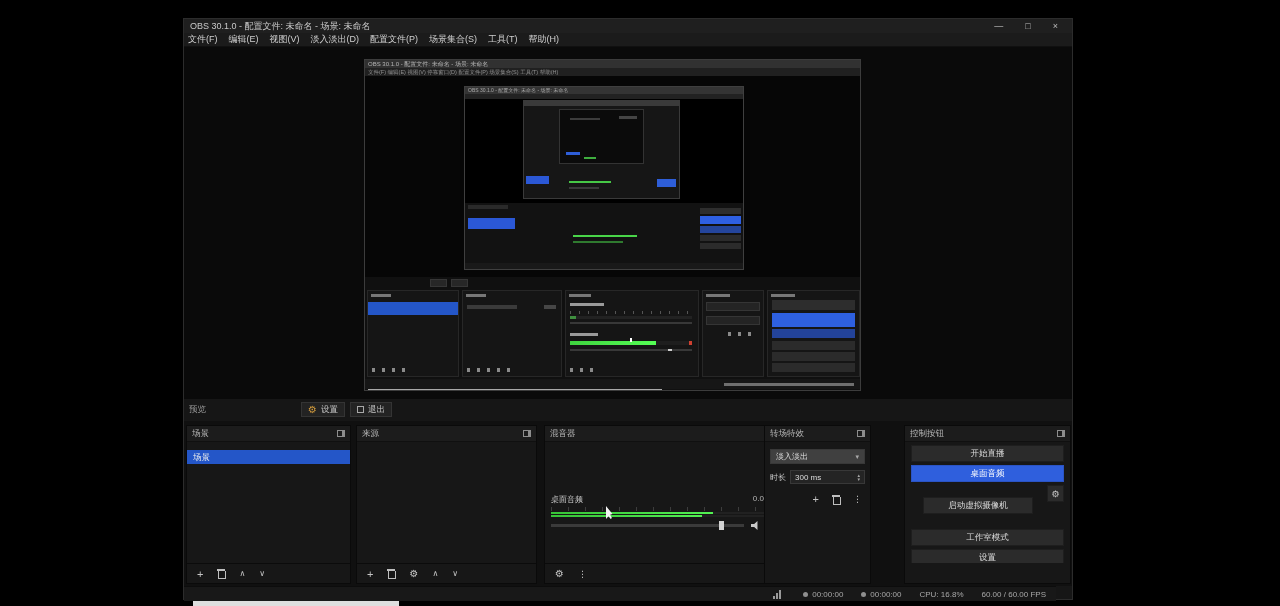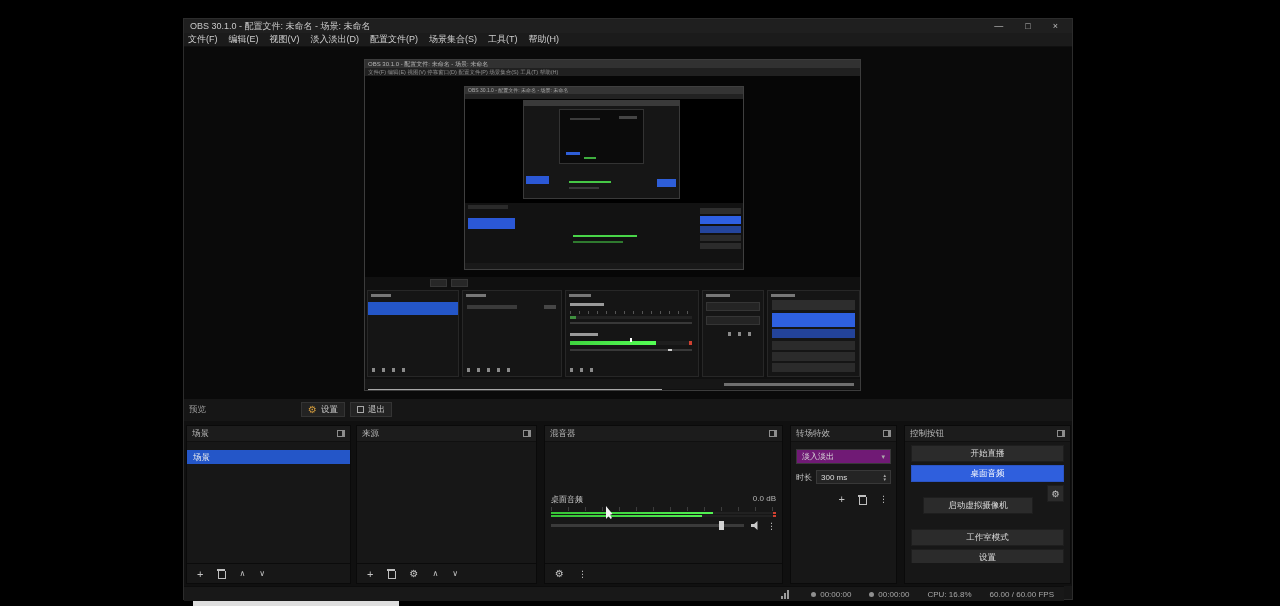--- a/index.html
+++ b/index.html
@@ -31,21 +31,21 @@
   .chip { position:absolute; top:3px; height:15px; display:flex; align-items:center; gap:4px; padding:0 6px; background:#232323; border:1px solid #343434; font-size:8.5px; color:#c5c5c5; }
   .chip-settings { left:117px; }
   .chip-exit { left:166px; }
 
   
   .docks { position:absolute; left:0; top:402px; right:0; height:165px; background:#101010; }
   .dock { position:absolute; top:4px; height:159px; background:#171717; border:1px solid #0a0a0a; }
   .dock-scenes { left:2px; width:165px; }
   .dock-sources { left:172px; width:181px; }
   .dock-mixer { left:360px; width:239px; }
-  .dock-transitions { left:606px; width:107px; }
+  .dock-transitions { left:580px; width:107px; }
   .dock-controls { left:720px; width:167px; }
   .dock-head { height:16px; background:#1c1c1c; display:flex; align-items:center; padding:0 5px; border-bottom:1px solid #101010; }
   .dock-title { font-size:8.5px; color:#b8b8b8; white-space:nowrap; }
   .dock-body { position:absolute; left:0; right:0; top:16px; bottom:20px; overflow:hidden; }
   .dock-foot { position:absolute; left:0; right:0; bottom:0; height:20px; border-top:1px solid #0b0b0b; display:flex; align-items:center; gap:14px; padding:0 10px; }
 
   .scene-row { margin-top:8px; height:14px; background:#2456c8; color:#eee; font-size:8.5px; line-height:14px; padding-left:6px; }
   .source-row { margin:8px 6px 0; height:14px; display:flex; align-items:center; gap:5px; font-size:8.5px; color:#d8d8d8; }
   .source-spacer { flex:1; }
 
@@ -54,34 +54,34 @@
   .mix-name { display:flex; font-size:8px; color:#d5d5d5; }
   .mix-db { margin-left:auto; color:#b5b5b5; }
   .mix-ticks { height:4px; margin-top:2px; background:repeating-linear-gradient(90deg,#3d3d3d 0 1px,transparent 1px 17px); }
   .mix-bar { height:2px; margin-top:1px; background:#212121; position:relative; }
   .mix-fill { position:absolute; left:0; top:0; bottom:0; background:linear-gradient(90deg,#37c437,#52f152); }
   .mix-clip { position:absolute; right:0; top:0; bottom:0; width:3px; background:#cf4030; }
   .mix-slider { display:flex; align-items:center; gap:7px; margin-top:4px; height:9px; }
   .slider-track { flex:1; height:3px; background:#3a3a3a; position:relative; }
   .slider-handle { position:absolute; top:-3px; width:5px; height:9px; background:#d2d2d2; }
 
-  .tr-select { margin:7px 5px 0; height:15px; background:#701a75; border:1px solid #383838; display:flex; align-items:center; padding:0 5px; font-size:8px; color:#ddd; }
+  .tr-select { margin:7px 5px 0; height:15px; background:#404040; border:1px solid #383838; display:flex; align-items:center; padding:0 5px; font-size:8px; color:#ddd; }
   .tr-caret { margin-left:auto; font-size:7px; color:#aaa; }
   .tr-duration { margin:6px 5px 0; display:flex; align-items:center; gap:4px; font-size:8px; color:#c9c9c9; }
   .tr-spin { flex:1; height:14px; background:#242424; border:1px solid #383838; display:flex; align-items:center; padding:0 4px; color:#ddd; }
   .tr-arrows { margin-left:auto; display:flex; flex-direction:column; line-height:4px; font-size:5px; color:#aaa; }
   .tr-btns { margin-top:9px; display:flex; gap:13px; justify-content:flex-end; padding-right:8px; align-items:center; }
 
   .ctl-btn { margin:3px 6px 0; height:17px; background:#2b2b2b; border:1px solid #1e1e1e; color:#dcdcdc; font-size:8.5px; display:flex; align-items:center; justify-content:center; cursor:default; white-space:nowrap; overflow:hidden; }
   .ctl-active { background:#2f5fdd; border-color:#2b54c4; color:#fff; }
   .ctl-split { margin:3px 6px 0; display:flex; gap:2px; }
   .ctl-split .ctl-btn { margin:12px; flex:1; }
   .ctl-gearbtn { width:17px; height:17px; background:#2b2b2b; border:1px solid #1e1e1e; color:#c9c9c9; font-size:9px; display:flex; align-items:center; justify-content:center; }
 
-  .statusbar { position:absolute; left:0; top:567px; right:8px; height:15px; background:#181818; display:flex; align-items:center; justify-content:flex-end; gap:18px; padding-right:10px; font-size:8px; color:#a8a8a8; border-top:1px solid #0c0c0c; }
+  .statusbar { position:absolute; left:0; top:567px; right:16px; height:15px; background:#181818; display:flex; align-items:center; justify-content:flex-end; gap:18px; padding-right:10px; font-size:8px; color:#a8a8a8; border-top:1px solid #0c0c0c; }
   .status-seg { display:flex; align-items:center; gap:4px; white-space:nowrap; }
   .dot { width:5px; height:5px; border-radius:50%; background:#8f8f8f; display:inline-block; }
 
   
   .ic { display:inline-flex; align-items:center; justify-content:center; color:#c4c4c4; }
   .i-plus::before { content:"+"; font-size:11px; color:#c4c4c4; }
   .i-gear::before { content:"\2699"; font-size:10px; color:#c4c4c4; }
   .i-gear-amber::before { content:"\2699"; font-size:10px; color:#d19a3c; }
   .i-up::before { content:"\2227"; font-size:8px; color:#c4c4c4; }
   .i-down::before { content:"\2228"; font-size:8px; color:#c4c4c4; }

